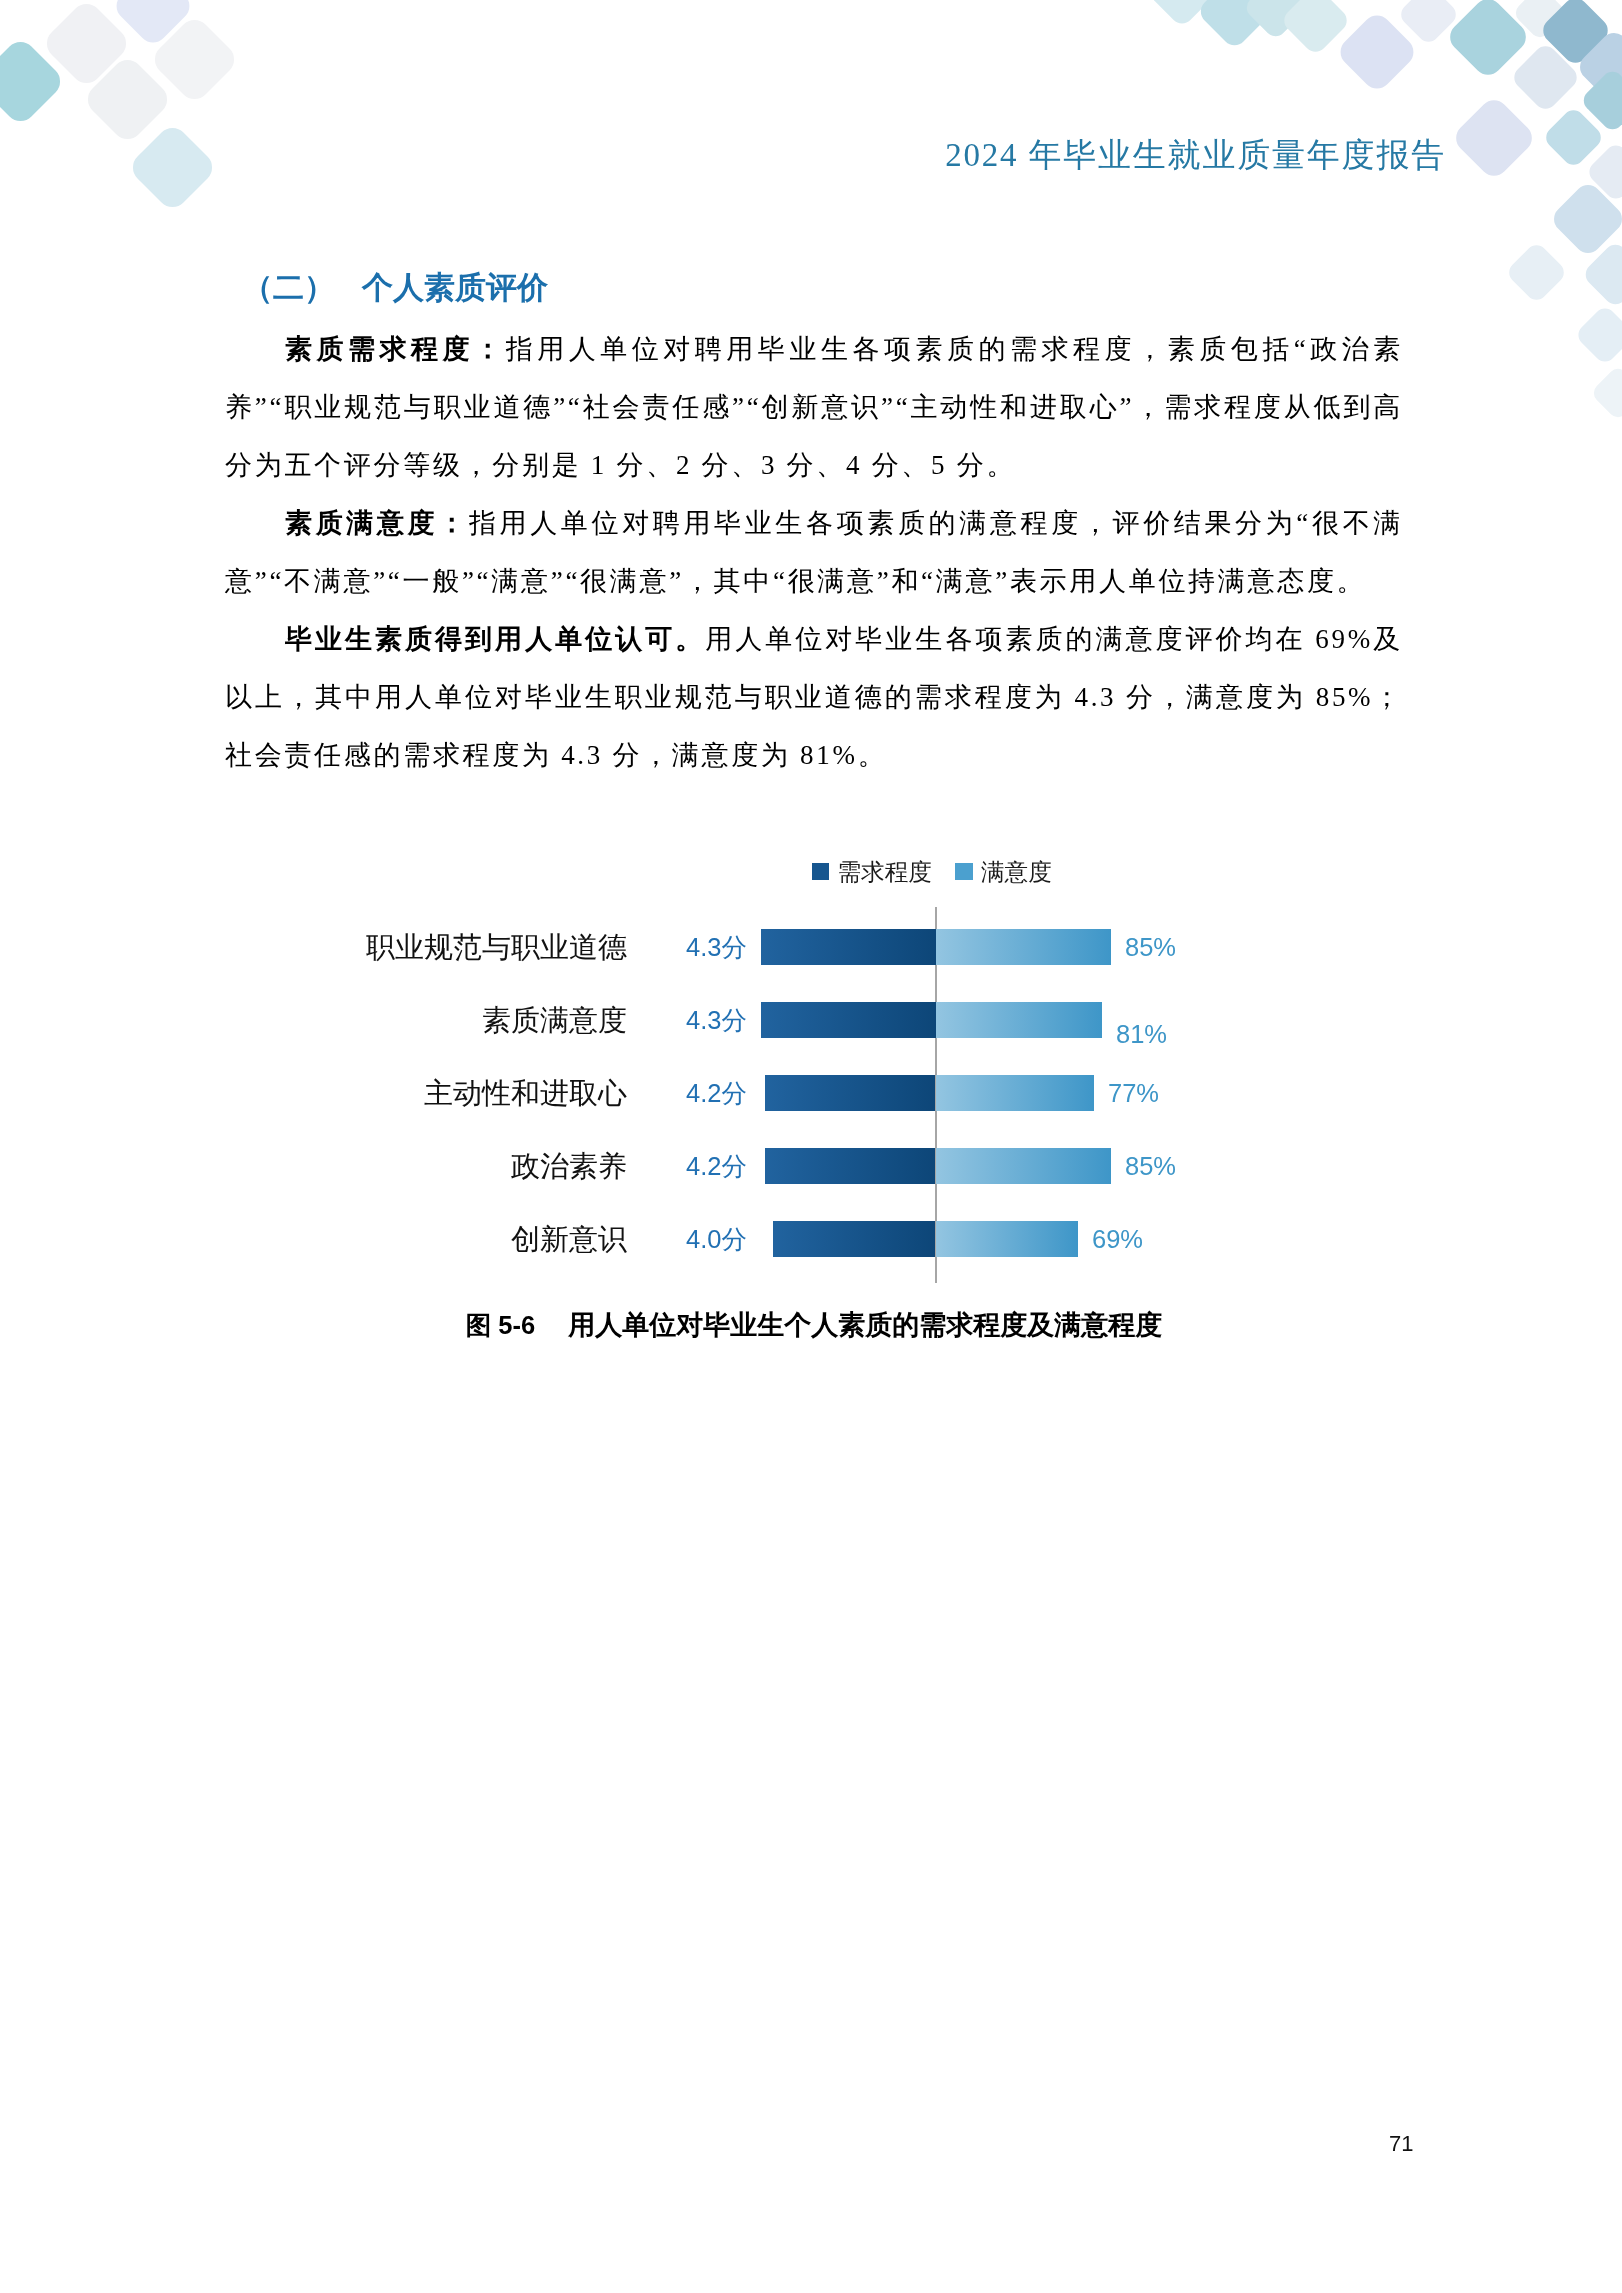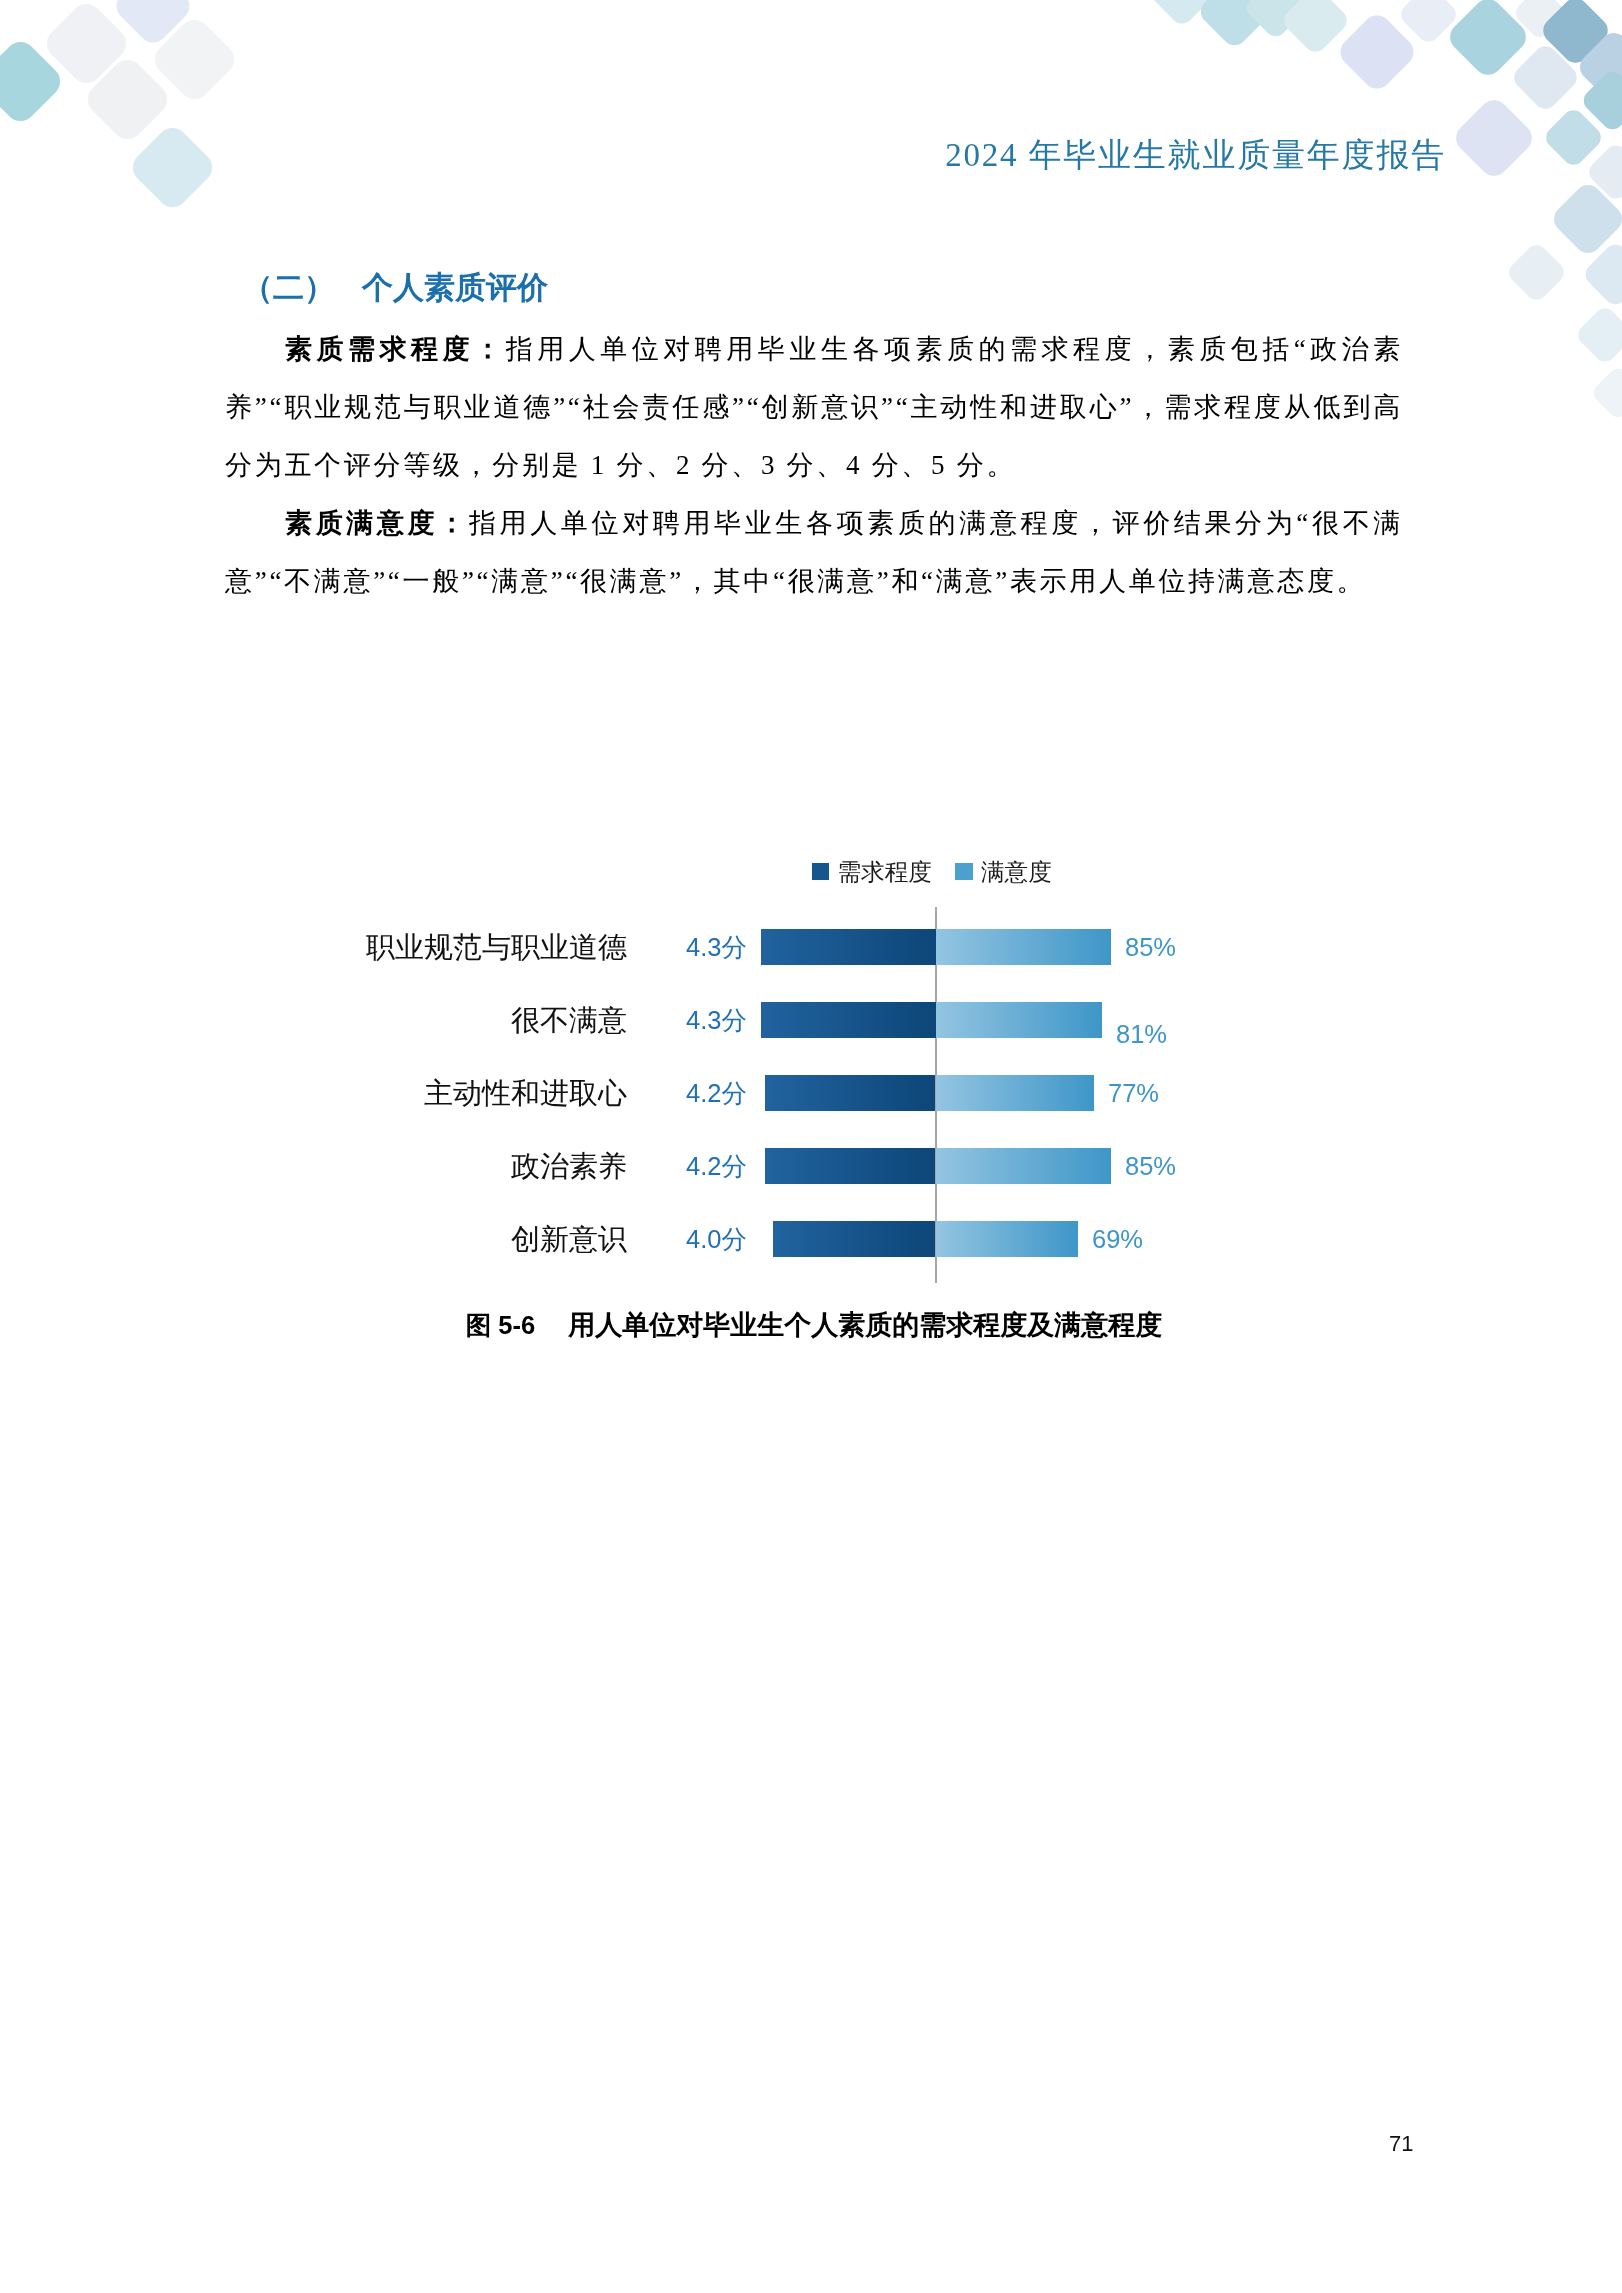--- a/index.html
+++ b/index.html
@@ -127,41 +127,44 @@
     <span class="idx">（二）</span><span>个人素质评价</span>
   </div>
 
   <div class="body-text">
     <p>
       <span class="lead">素质需求程度：</span><span>指用人单位对聘用毕业生各项素质的需求程度，素质包括“政治素养”“职业规范与职业道德”“社会责任感”“创新意识”“主动性和进取心”，需求程度从低到高分为五个评分等级，分别是 1 分、2 分、3 分、4 分、5 分。</span>
     </p>
     <p>
       <span class="lead">素质满意度：</span><span>指用人单位对聘用毕业生各项素质的满意程度，评价结果分为“很不满意”“不满意”“一般”“满意”“很满意”，其中“很满意”和“满意”表示用人单位持满意态度。</span>
     </p>
+    <p>
+      <span class="lead">毕业生素质得到用人单位认可。</span><span>用人单位对毕业生各项素质的满意度评价均在 69%及以上，其中用人单位对毕业生职业规范与职业道德的需求程度为 4.3 分，满意度为 85%；社会责任感的需求程度为 4.3 分，满意度为 81%。</span>
+    </p>
   </div>
 
   <div id="chart">
     <div class="chart-legend">
       <div class="legend-item">
         <span class="legend-swatch" id="swatch-demand" style="background: rgb(22, 86, 143);"></span>
         <span class="legend-label">需求程度</span>
       </div>
       <div class="legend-item">
         <span class="legend-swatch" id="swatch-satisf" style="background: rgb(75, 160, 207);"></span>
         <span class="legend-label">满意度</span>
       </div>
     </div>
     <div class="center-axis" id="center-axis"></div>
     <div id="chart-rows">
         <div class="cat-label" style="left: 227px; top: 929px; height: 36px; line-height: 36px;">职业规范与职业道德</div>
         <div class="score-label" style="left: 629px; top: 929px; height: 36px; line-height: 36px;">4.3分</div>
         <div class="bar demand" style="left: 761px; top: 929px; width: 175px;"></div>
         <div class="bar satisf" style="left: 936px; top: 929px; width: 175px;"></div>
         <div class="pct-label" style="left: 1125px; top: 929px; height: 36px; line-height: 36px;">85%</div>
-        <div class="cat-label" style="left: 227px; top: 1002px; height: 36px; line-height: 36px;">很不满意</div>
+        <div class="cat-label" style="left: 227px; top: 1002px; height: 36px; line-height: 36px;">素质满意度</div>
         <div class="score-label" style="left: 629px; top: 1002px; height: 36px; line-height: 36px;">4.3分</div>
         <div class="bar demand" style="left: 761px; top: 1002px; width: 175px;"></div>
         <div class="bar satisf" style="left: 936px; top: 1002px; width: 166px;"></div>
         <div class="pct-label" style="left: 1116px; top: 1002px; height: 36px; line-height: 36px; margin-top: 14px;">81%</div>
         <div class="cat-label" style="left: 227px; top: 1075px; height: 36px; line-height: 36px;">主动性和进取心</div>
         <div class="score-label" style="left: 629px; top: 1075px; height: 36px; line-height: 36px;">4.2分</div>
         <div class="bar demand" style="left: 765px; top: 1075px; width: 170px;"></div>
         <div class="bar satisf" style="left: 936px; top: 1075px; width: 158px;"></div>
         <div class="pct-label" style="left: 1108px; top: 1075px; height: 36px; line-height: 36px;">77%</div>
         <div class="cat-label" style="left: 227px; top: 1148px; height: 36px; line-height: 36px;">政治素养</div>

